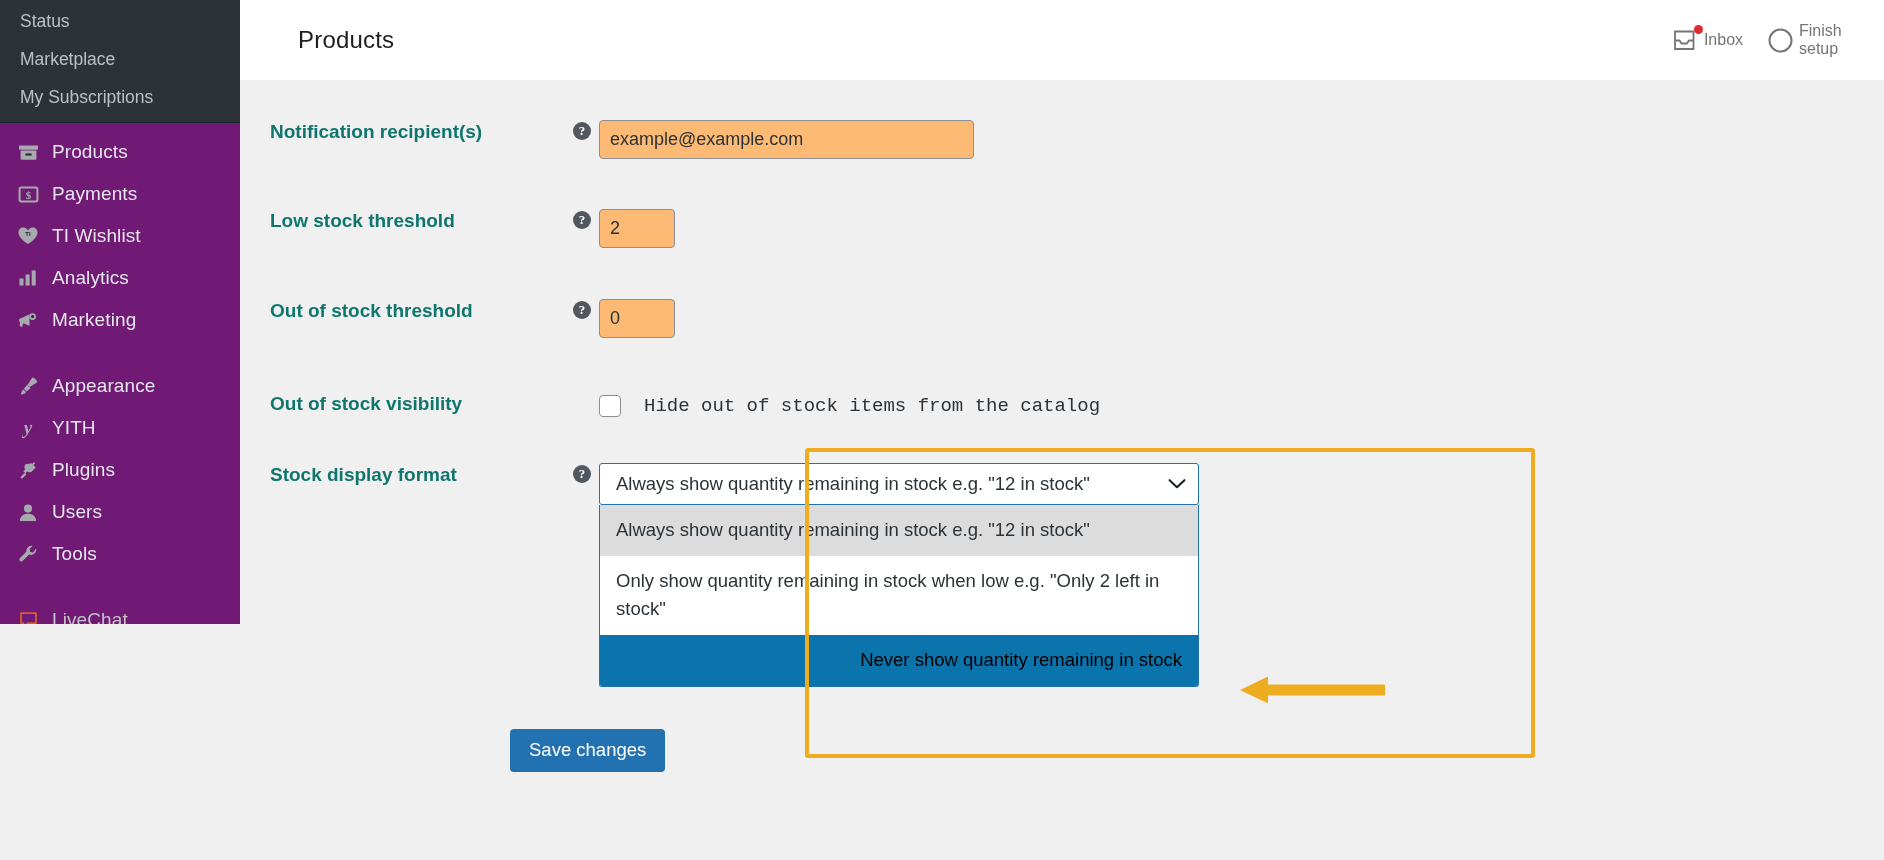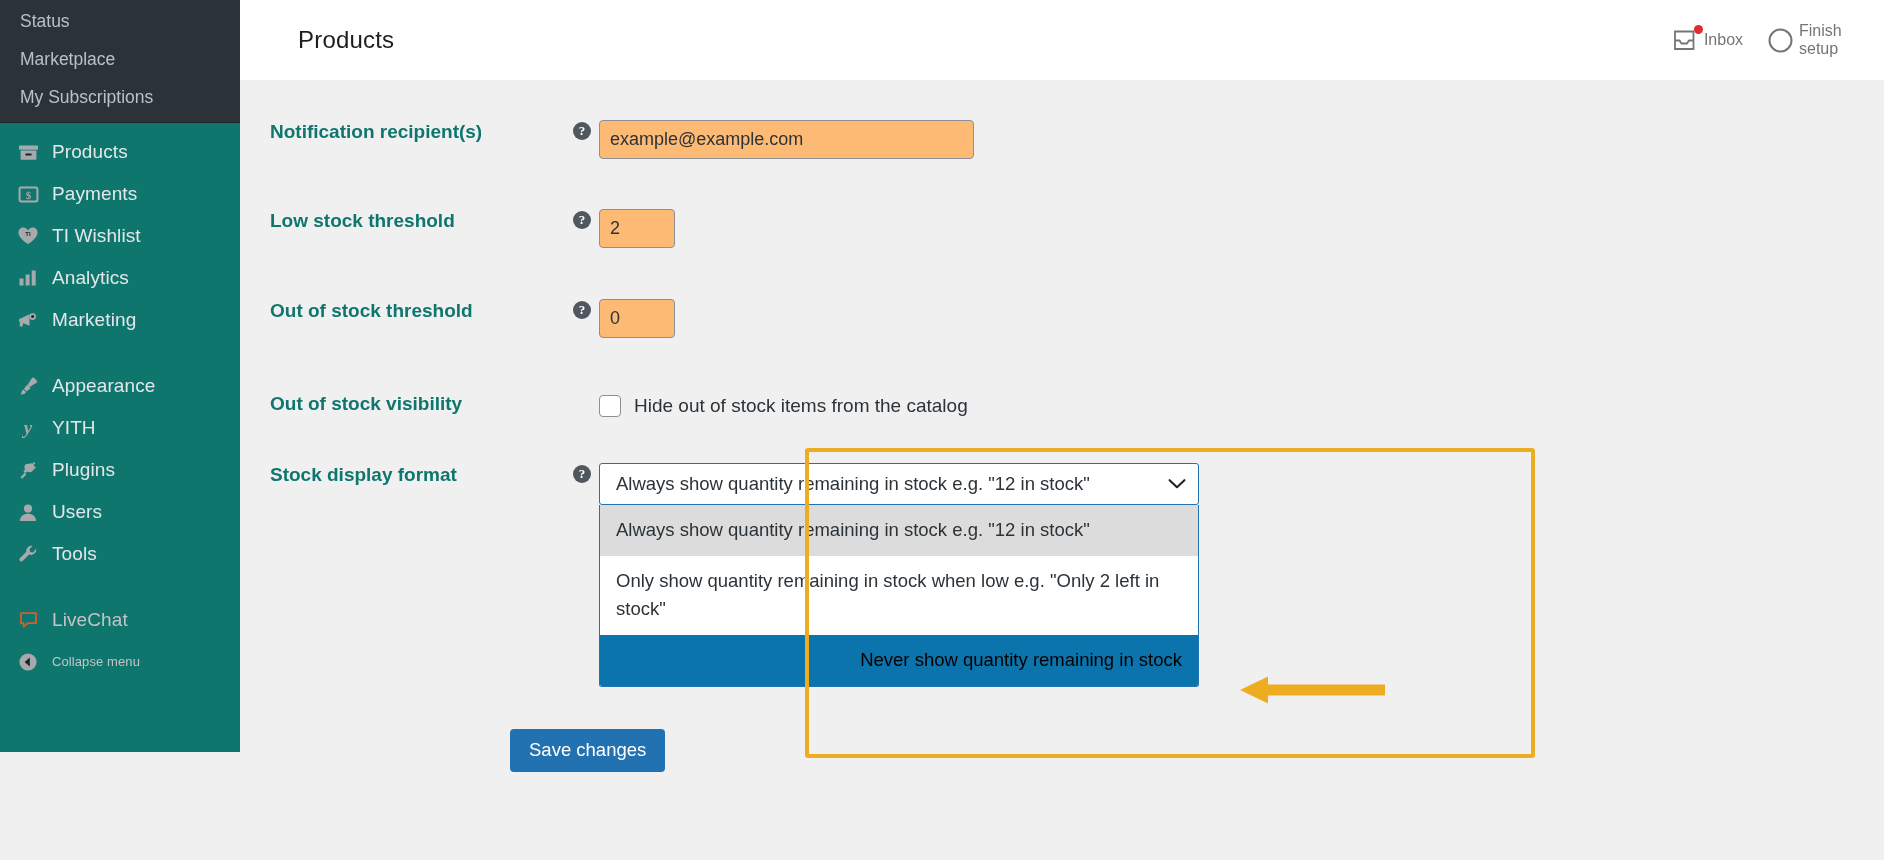--- a/index.html
+++ b/index.html
@@ -6,22 +6,22 @@
   html, body {
     width: 1884px; height: 860px;
     overflow: hidden;
     font-family: "Liberation Sans", sans-serif;
     background: #f0f0f1;
   }
   #app { position: relative; width: 1884px; height: 860px; display: flex; }
 
   
   #sidebar {
-    width: 240px; height: 752px;
-    background: #0f766e;
+    width: 240px; height: 624px;
+    background: #701a75;
     flex: 0 0 240px;
     position: relative;
     overflow: hidden;
   }
   .submenu-block {
     background: #2c3338;
     padding: 0 0 6px 0;
   }
   .submenu-item {
     font-size: 17.5px;
@@ -158,21 +158,21 @@
   #email-input { width: 375px; }
   #low-stock-input, #oos-threshold-input { width: 76px; }
 
   
   #row-notification { margin-top: 0px; }
   #row-low-stock { margin-top: 50px; }
   #row-oos-threshold { margin-top: 51px; }
   #row-oos-visibility { margin-top: 54px; }
   #row-stock-format { margin-top: 46px; }
 
-  .cb-line { display: flex; align-items: center; gap: 13px; padding-top: 3px;}
+  .cb-line { display: flex; align-items: center; gap: 23px; padding-top: 3px; font-family: Liberation Mono, monospace;}
   .cbox {
     width: 22px; height: 22px;
     border: 1px solid #8c8f94;
     border-radius: 4px;
     background: #fff;
     flex: 0 0 22px;
   }
   .cb-text { font-size: 19px; color: #2c3338; }
 
   

